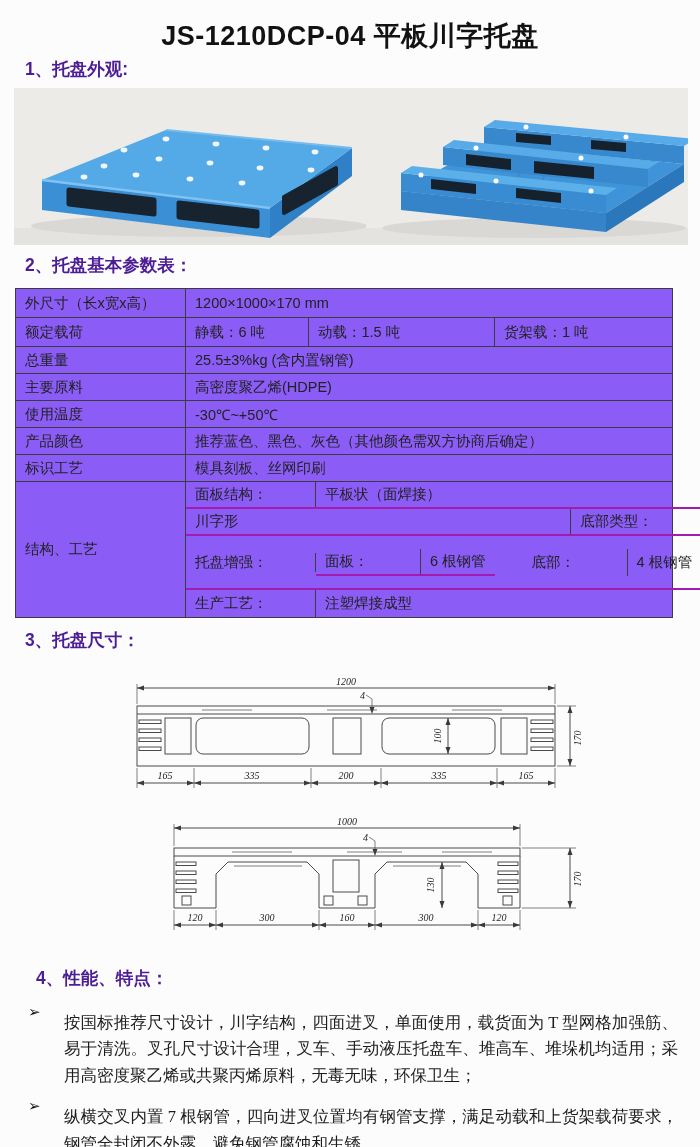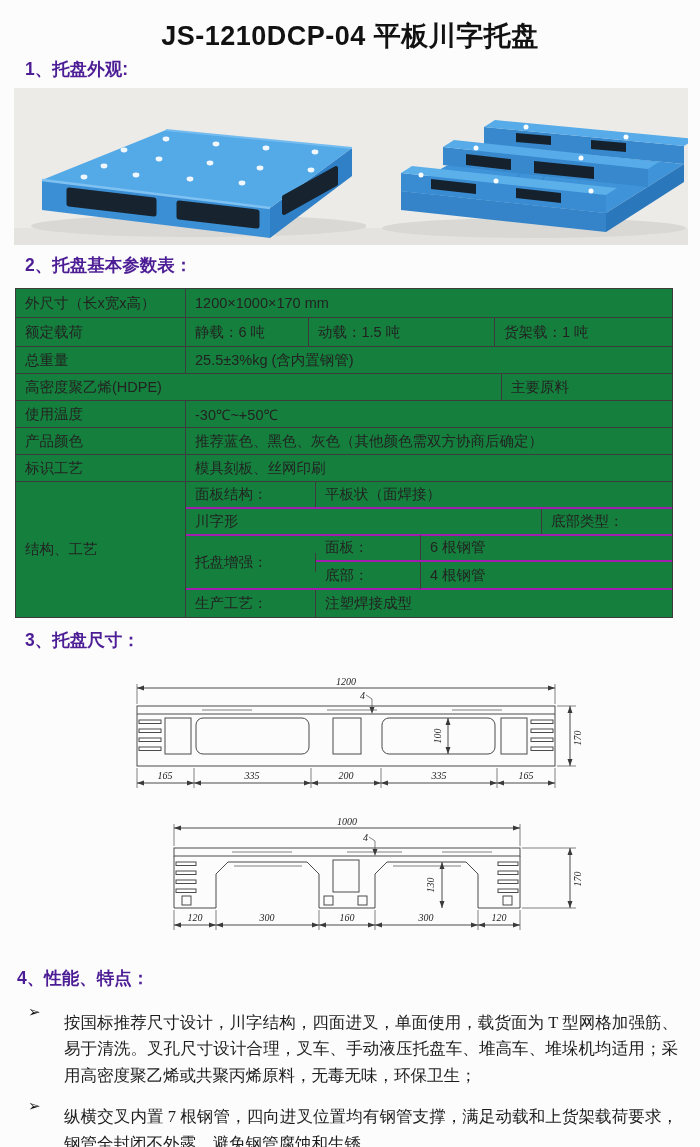--- a/index.html
+++ b/index.html
@@ -5,44 +5,44 @@
   * { margin:0; padding:0; box-sizing:border-box; }
   html,body { width:700px; height:1147px; }
   body { background:#fcfcfc; font-family:"Liberation Sans",sans-serif; color:#1a1a1a; position:relative; overflow:hidden; }
   .abs { position:absolute; }
 
   .title { top:18px; left:0; width:700px; text-align:center; font-size:27px; font-weight:bold; color:#121212; letter-spacing:.5px; }
   .heading { font-size:17.5px; font-weight:bold; color:#4c1d95; }
   #h1 { top:57px; left:25px; }
   #h2 { top:253px; left:25px; }
   #h3 { top:628px; left:25px; }
-  #h4 { top:966px; left:17px; }
+  #h4 { top:966px; left:36px; }
 
   .photos { top:88px; left:14px; width:674px; height:157px; display:flex; }
   .photos svg { display:block; }
 
   
-  .spec { top:288px; left:15px; width:658px; border:1px solid #3c3c3c; background:#15803d; }
+  .spec { top:288px; left:15px; width:658px; border:1px solid #3c3c3c; background:#8b5cf6; }
   .trow { display:flex; border-bottom:1px solid #3c3c3c; }
   .trow:last-child { border-bottom:none; }
   .cell { border-right:1px solid #3c3c3c; padding:0 9px; display:flex; align-items:center; font-size:14.5px; font-weight:500; color:#222; white-space:nowrap; overflow:hidden; }
   .cell:last-child { border-right:none; }
   .w-label { width:170px; flex:none; }
   .w-c2a { width:123px; flex:none; }
   .w-c3a { width:186px; flex:none; }
   .w-g2 { width:130px; flex:none; }
   .w-g3 { width:105px; flex:none; }
   .grow { flex:1; }
   .h29 { height:29px; }
   .h27 { height:27px; }
   .grp-right { flex:1; display:flex; flex-direction:column; }
   .subrow { display:flex; border-bottom:2px solid #a21caf; height:27px; }
   .subrow.dbl { height:54px;align-items:center; }
   .subrow:last-child { border-bottom:none; }
-  .nested { flex:1; display:flex; flex-direction:column; }
+  .nested { flex:1; display:flex; flex-direction:row;gap:28px; }
   .nested .subrow { height:27px; }
 
   
   .drw { stroke:#4a4a4a; stroke-width:1; fill:none; }
   .thin { stroke:#4a4a4a; stroke-width:.7; fill:none; }
   .ah { fill:#3a3a3a; stroke:none; }
   .rib { fill:#fff; stroke:#4a4a4a; stroke-width:1; }
   text.dim { font:italic 10px "Liberation Serif",serif; fill:#222; stroke:none; }
   #drawing1 { top:676px; left:112px; }
   #drawing2 { top:816px; left:112px; }
@@ -147,22 +147,22 @@
     <div class="cell w-label">额定载荷</div>
     <div class="cell w-c2a">静载：6 吨</div>
     <div class="cell w-c3a">动载：1.5 吨</div>
     <div class="cell grow">货架载：1 吨</div>
   </div>
   <div class="trow h27">
     <div class="cell w-label">总重量</div>
     <div class="cell grow">25.5±3%kg (含内置钢管)</div>
   </div>
   <div class="trow h27">
+    <div class="cell w-label">主要原料</div>
     <div class="cell grow">高密度聚乙烯(HDPE)</div>
-    <div class="cell w-label">主要原料</div>
   </div>
   <div class="trow h27">
     <div class="cell w-label">使用温度</div>
     <div class="cell grow">-30℃~+50℃</div>
   </div>
   <div class="trow h27">
     <div class="cell w-label">产品颜色</div>
     <div class="cell grow">推荐蓝色、黑色、灰色（其他颜色需双方协商后确定）</div>
   </div>
   <div class="trow h27">

